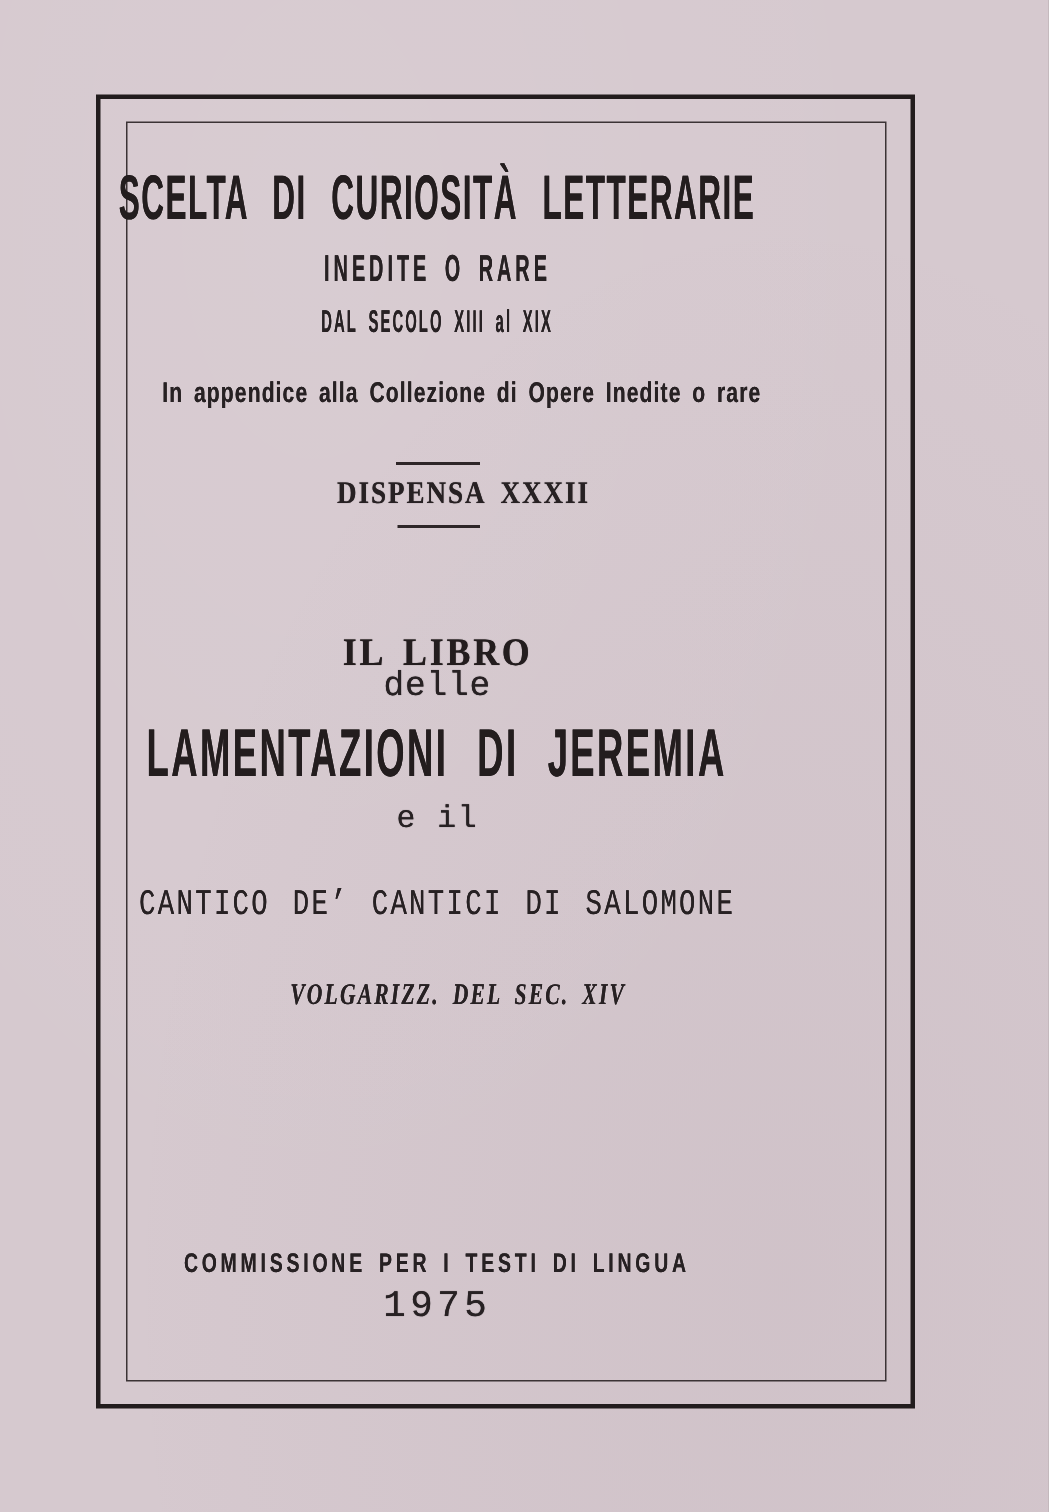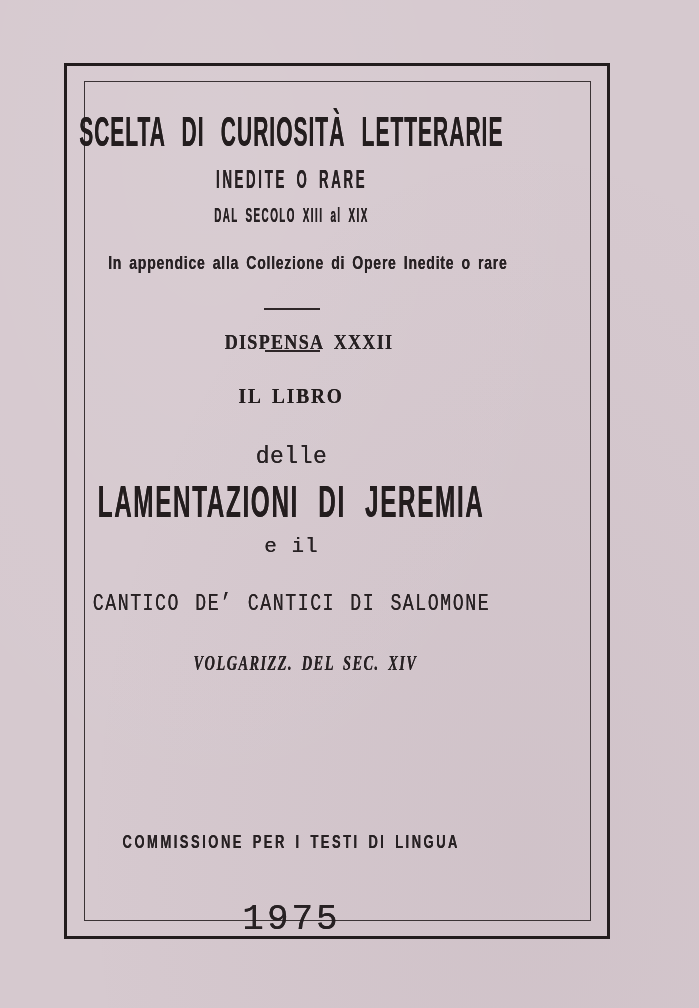--- a/index.html
+++ b/index.html
@@ -61,30 +61,30 @@
   .l-series-range   { top: 204px; font-size: 21px; letter-spacing: 3px; word-spacing: 0.30em; --sx: 0.47; }
   .l-series-note    { top: 253px; font-size: 19px; letter-spacing: 1px; word-spacing: 0.18em; margin-left: 32px; --sx: 0.74; }
   .rule {
     position: absolute;
     left: 50%;
     height: 2px;
     background: #2e2628;
   }
   .rule-1 { top: 308px; width: 56px; margin-left: -28px; }
   .rule-2 { top: 350px; width: 55px; margin-left: -27px; }
-  .l-issue          { top: 332px; font-size: 21px; letter-spacing: 1.5px; word-spacing: 0.25em; margin-left: 36px; --sx: 0.86; }
-  .l-pretitle       { top: 386px; font-size: 21px; letter-spacing: 2px; word-spacing: 0.20em; --sx: 0.92; color: #231d1e; }
+  .l-issue          { top: 318px; font-size: 21px; letter-spacing: 1.5px; word-spacing: 0.25em; margin-left: 36px; --sx: 0.86; }
+  .l-pretitle       { top: 422px; font-size: 26px; letter-spacing: 2px; word-spacing: 0.20em; --sx: 0.92; color: #231d1e; }
   .l-delle          { top: 446px; font-size: 23px; letter-spacing: 0.5px; }
   .l-title-main     { top: 479px; font-size: 45px; letter-spacing: 3px; word-spacing: 0.45em; --sx: 0.54; color: #231d1e; }
   .l-e-il           { top: 536px; font-size: 21px; letter-spacing: 1px; }
   .l-title-second   { top: 592px; font-size: 24px; letter-spacing: 2px; word-spacing: 0.15em; --sx: 0.76; }
   .l-edition        { top: 653px; font-size: 20px; letter-spacing: 2px; word-spacing: 0.25em; --sx: 0.72; }
   .l-city           { top: 800px; font-size: 24px; letter-spacing: 6px; --sx: 0.73; }
   .l-publisher      { top: 833px; font-size: 18px; letter-spacing: 3.5px; word-spacing: 0.20em; --sx: 0.72; }
-  .l-year           { top: 902px; font-size: 36px; letter-spacing: 3px; }
+  .l-year           { top: 858px; font-size: 25px; letter-spacing: 3px; }
 </style>
 </head>
 <body>
 
 <div class="page">
 
   <div class="border-outer"></div>
   <div class="border-inner"></div>
 
   <div class="text-layer">

